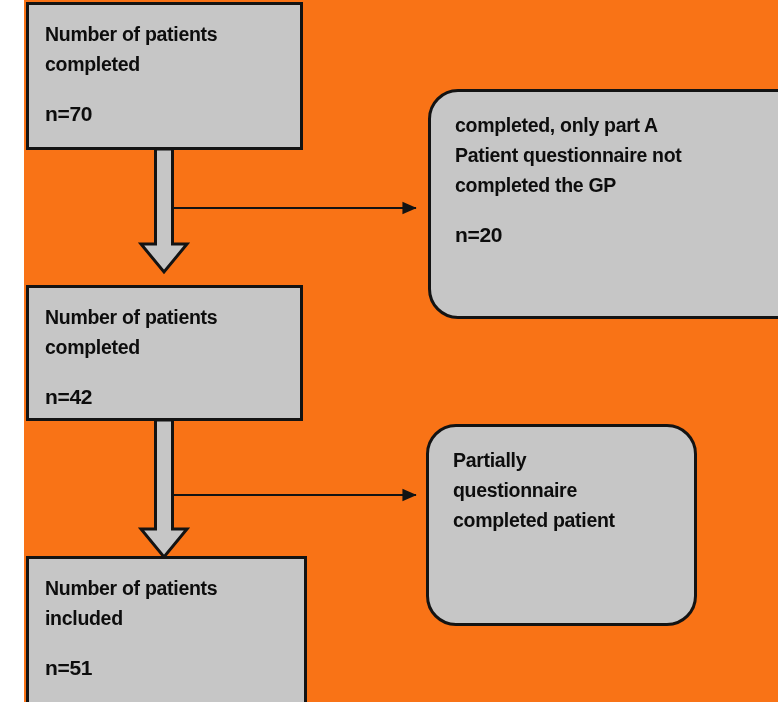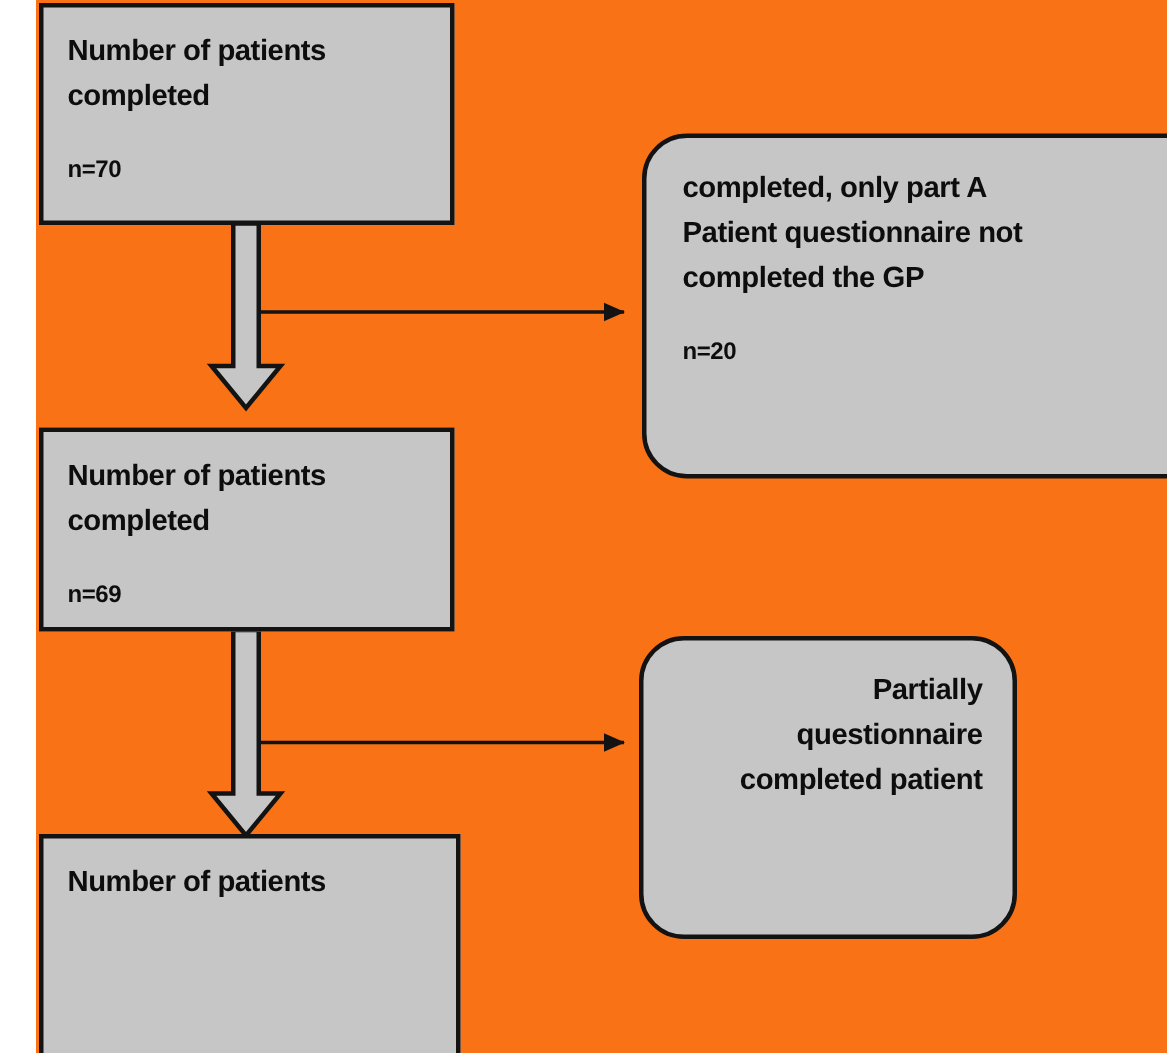--- a/index.html
+++ b/index.html
@@ -42,21 +42,21 @@
   .box-line {
     font-weight: bold;
     font-size: 19.5px;
     line-height: 30px;
     letter-spacing: -0.3px;
     color: #0d0d0d;
     white-space: nowrap;
   }
   .box-n {
     font-weight: bold;
-    font-size: 16px;
+    font-size: 21px;
     line-height: 30px;
     letter-spacing: -0.3px;
     color: #0d0d0d;
     margin-top: 20px;
   }
 
   
   #connectors {
     position: absolute;
     left: 0;
@@ -97,33 +97,35 @@
 
   <div class="proc-box" style="left:2px; top:2px; width:277px; height:148px;">
     <div class="box-line">Number of patients</div>
     <div class="box-line">completed</div>
     <div class="box-n">n=70</div>
   </div>
 
   <div class="proc-box" style="left:2px; top:285px; width:277px; height:136px;">
     <div class="box-line">Number of patients</div>
     <div class="box-line">completed</div>
-    <div class="box-n">n=69</div>
+    <div class="box-n">n=42</div>
   </div>
 
   <div class="proc-box" style="left:2px; top:556px; width:281px; height:149px;">
     <div class="box-line">Number of patients</div>
+    <div class="box-line">included</div>
+    <div class="box-n">n=51</div>
   </div>
 
   <div class="round-box" style="left:404px; top:89px; width:378px; height:230px;">
     <div class="box-line">completed, only part A</div>
     <div class="box-line">Patient questionnaire not</div>
     <div class="box-line">completed the GP</div>
     <div class="box-n">n=20</div>
   </div>
 
-  <div class="round-box" style="left:402px; top:424px; width:252px; height:202px;text-align:right;">
+  <div class="round-box" style="left:402px; top:424px; width:271px; height:202px;">
     <div class="box-line">Partially</div>
     <div class="box-line">questionnaire</div>
     <div class="box-line">completed patient</div>
   </div>
 
 </div>
 
 </body></html>

